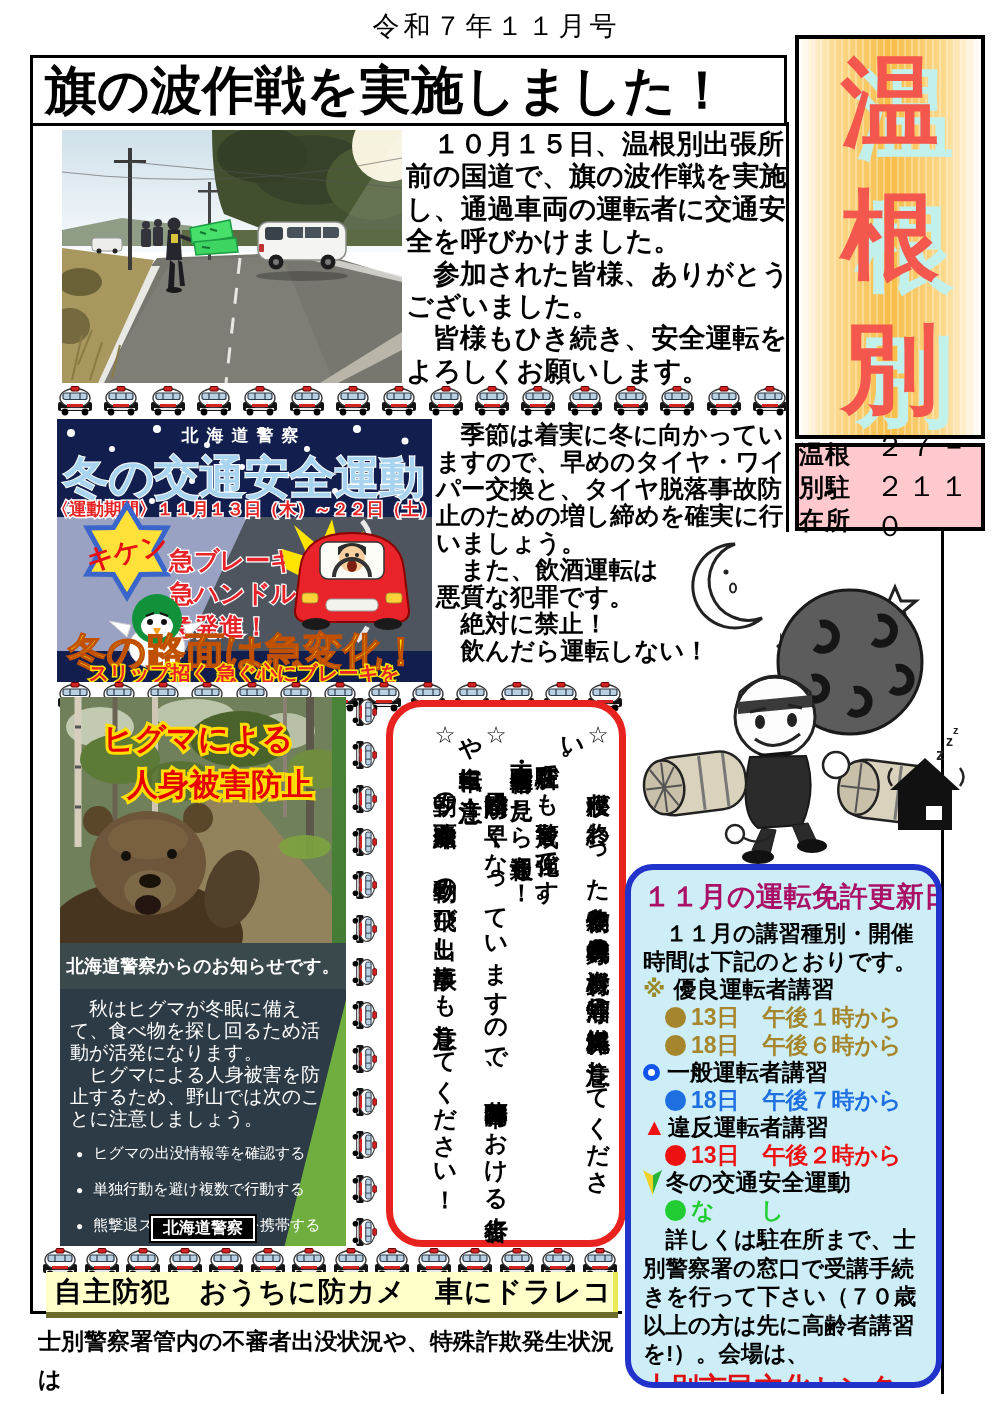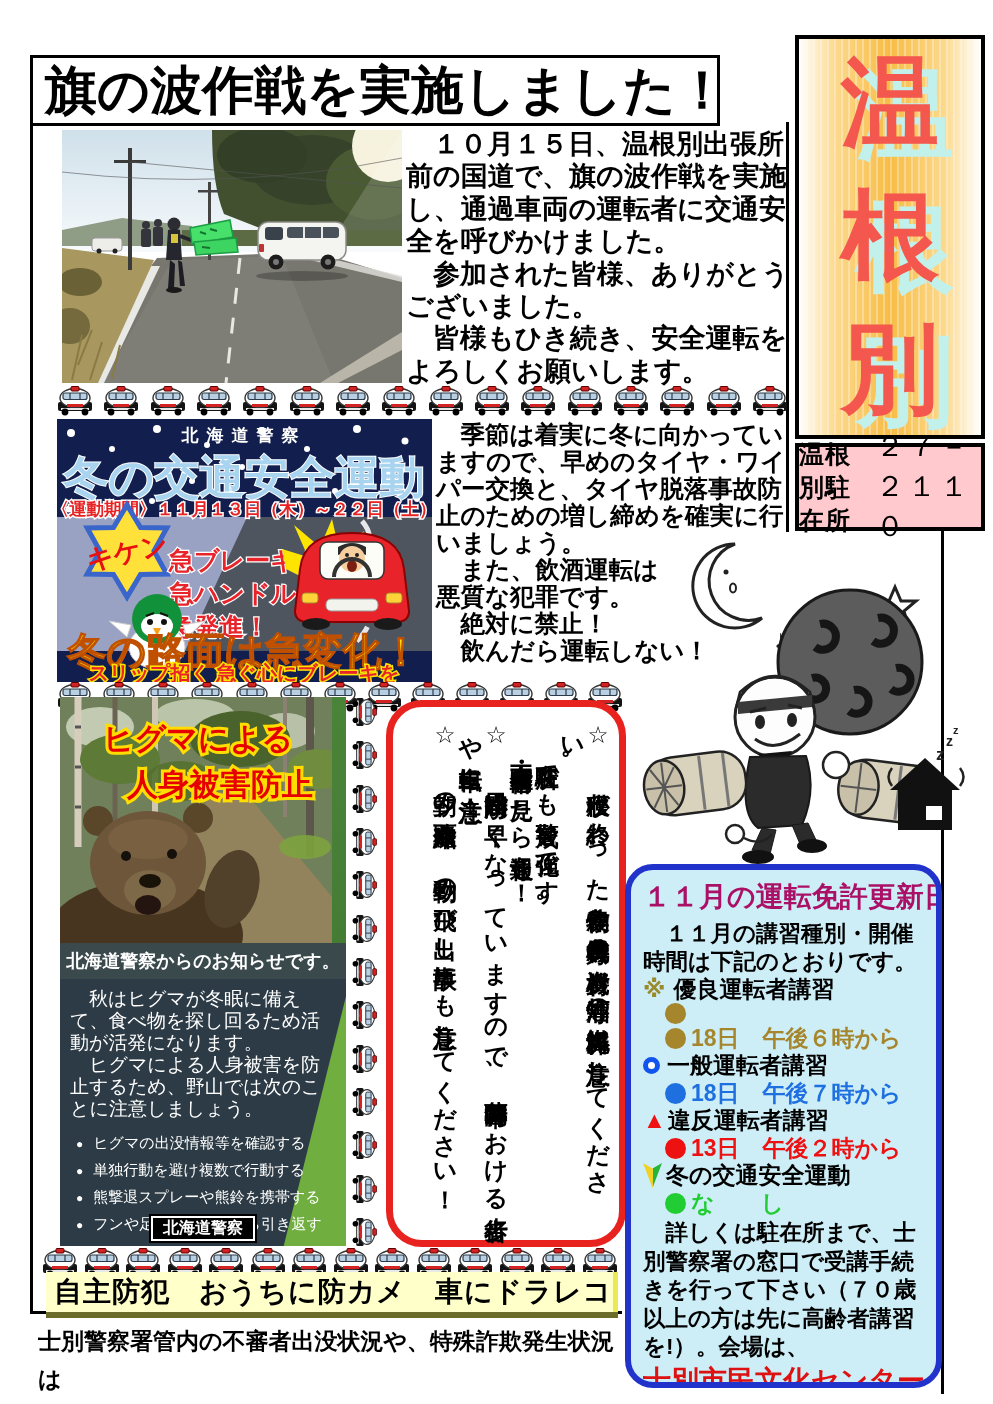--- a/index.html
+++ b/index.html
@@ -1,21 +1,21 @@
 <!DOCTYPE html>
 <html><head>
 <meta charset="utf-8">
 <style>
   html,body{margin:0;padding:0;background:#fff;}
   .page{position:relative;width:993px;height:1404px;background:#fff;overflow:hidden;
         font-family:"Liberation Sans","DejaVu Sans",sans-serif;color:#000;}
   
   .date-header{position:absolute;top:8px;left:0;width:993px;text-align:center;
         font-size:27px;letter-spacing:4px;font-weight:500;}
-  .headline-box{position:absolute;left:30px;top:55px;width:690px;height:71px;
+  .headline-box{position:absolute;left:30px;top:55px;width:757px;height:71px;
         border:3px solid #000;box-sizing:border-box;background:#fff;display:flex;align-items:center;
         padding-left:12px;font-size:52px;font-weight:900;white-space:nowrap;letter-spacing:0;}
   
   .frame-left{position:absolute;left:30px;top:122px;width:3px;height:1191px;background:#000;}
   .frame-right-top{position:absolute;left:786px;top:122px;width:3px;height:410px;background:#000;}
   .frame-right-bottom{position:absolute;left:941px;top:530px;width:3px;height:864px;background:#000;}
   .frame-bottom{position:absolute;left:30px;top:1311px;width:592px;height:3px;background:#000;}
   
   .sidebar-box{position:absolute;left:795px;top:35px;width:190px;height:404px;border:4px solid #000;
         box-sizing:border-box;display:flex;flex-direction:column;justify-content:space-between;align-items:center;
@@ -45,30 +45,30 @@
   #car-row-2{left:55px;top:681px;width:570px;}
   #car-row-3{left:40px;top:1247px;width:580px;}
   .pcar{width:40px;height:32px;flex:none;}
   .car-strip{position:absolute;left:347px;top:697px;width:34px;height:550px;display:flex;
         flex-direction:column;justify-content:space-between;align-items:center;overflow:hidden;}
   .car-strip .pcar{width:33px;height:30px;transform:rotate(90deg);}
   
   .bear-poster{position:absolute;left:60px;top:697px;width:286px;height:549px;box-sizing:border-box;
         background:linear-gradient(135deg,#4f8c3c,#3f7330);display:flex;flex-direction:column;}
   .bear-photo{width:272px;height:246px;flex:none;}
-  .bear-caption{height:36px;flex:none;background:rgba(58,68,78,.92);color:#fff;font-size:18px;
+  .bear-caption{height:46px;flex:none;background:rgba(58,68,78,.92);color:#fff;font-size:18px;
         font-weight:700;display:flex;align-items:center;justify-content:center;white-space:nowrap;}
   .bear-panel{position:relative;flex:1;background:#2c3b45;color:#fff;padding:9px 10px;overflow:hidden;}
   .bear-acc1{position:absolute;right:-34px;top:-12px;width:70px;height:130%;background:#6fae3f;
         transform:skewX(-14deg);}
   .bear-acc2{position:absolute;right:-70px;top:-12px;width:60px;height:130%;background:#3f6e2b;
         transform:skewX(-14deg);}
   .bear-intro{position:relative;font-size:19px;line-height:22px;white-space:pre-line;z-index:2;font-weight:500;}
   .bear-tips{position:relative;margin-top:10px;z-index:2;}
-  .bear-tip{font-size:15px;line-height:25px;font-weight:500;white-space:nowrap;}
+  .bear-tip{font-size:15px;line-height:25px;font-weight:500;white-space:nowrap;margin-top:9px;}
   .bear-tip .blt{font-size:12px;margin:0 10px 0 6px;}
   .bear-badge{position:absolute;left:50%;bottom:5px;transform:translateX(-50%);background:#000;color:#fff;
         border:2px solid #fff;box-shadow:0 0 0 2px #000;padding:0 10px;font-size:16px;font-weight:700;
         white-space:nowrap;z-index:3;}
   
   .alert-box{position:absolute;left:386px;top:700px;width:240px;height:547px;box-sizing:border-box;
         border:7px solid #e8231f;border-radius:36px;background:#fff;padding:14px 9px;}
   .alert-text{writing-mode:vertical-rl;text-orientation:mixed;height:100%;width:100%;
         font-size:23.5px;font-weight:900;line-height:25.5px;white-space:pre-line;letter-spacing:1px;}
   
@@ -118,20 +118,21 @@
         <line x1="25" y1="8" x2="25" y2="14.5" stroke="#2a3a4a" stroke-width="1.2"></line>
         <rect x="16" y="1.5" width="8" height="4.5" rx="1" fill="#d42222" stroke="#5a0000" stroke-width="1"></rect>
         <rect x="12" y="19" width="16" height="3" fill="#d42222"></rect>
         <rect x="6" y="23" width="28" height="2" fill="#e8e8e8"></rect>
         <circle cx="10" cy="27" r="3.4" fill="#000"></circle>
         <circle cx="30" cy="27" r="3.4" fill="#000"></circle>
       </g>
     </defs>
   </svg>
 
+  <div class="date-header">令和７年１１月号</div>
   <div class="headline-box">旗の波作戦を実施しました！</div>
 
   <div class="frame-left"></div>
   <div class="frame-right-top"></div>
   <div class="frame-right-bottom"></div>
   <div class="frame-bottom"></div>
 
   <div class="sidebar-box">
     <span class="sidebar-char">温</span>
     <span class="sidebar-char">根</span>
@@ -583,20 +584,21 @@
   <div class="license-box">
     <div class="license-title">１１月の運転免許更新日程</div>
     <div class="license-intro">　１１月の講習種別・開催時間は下記のとおりです。</div>
 
     <div class="lic-row">
       <span class="mk-kome">※</span>
       <span>優良運転者講習</span>
     </div>
     <div class="lic-sub c-gold">
       <span class="dot d-gold"></span>
+      <span>13日　午後１時から</span>
     </div>
     <div class="lic-sub c-gold">
       <span class="dot d-gold"></span>
       <span>18日　午後６時から</span>
     </div>
 
     <div class="lic-row">
       <span class="mk-ring"></span>
       <span>一般運転者講習</span>
     </div>

